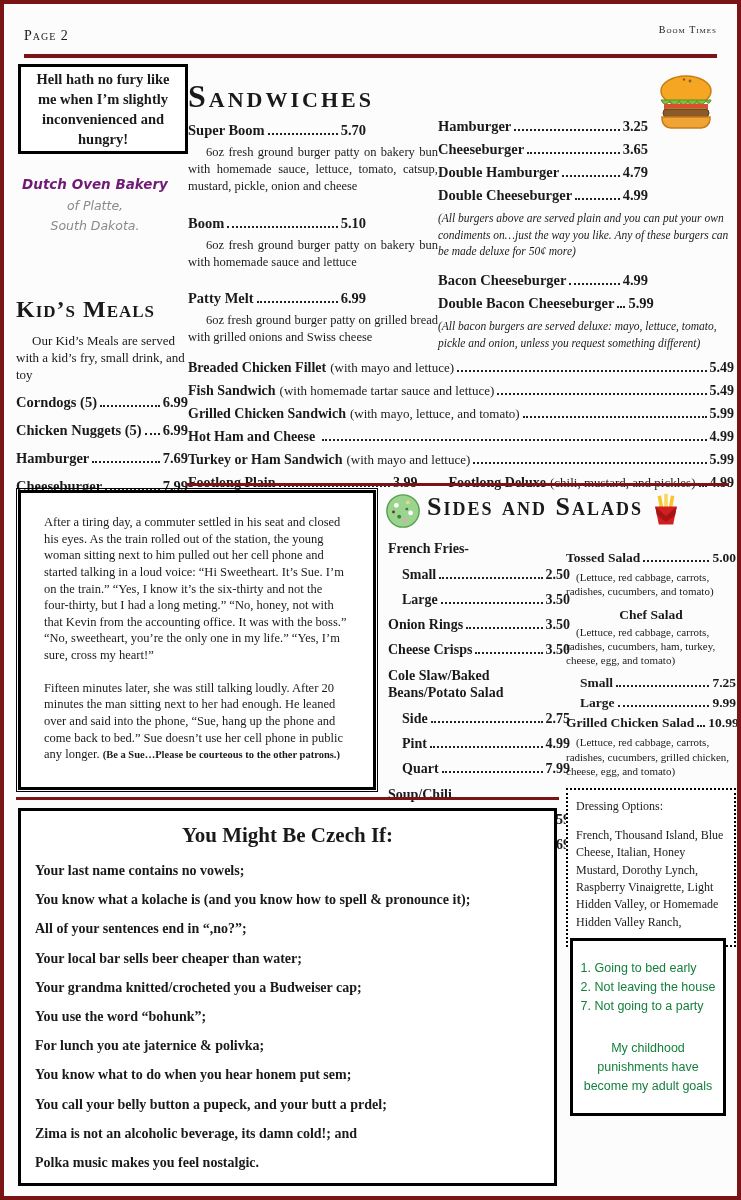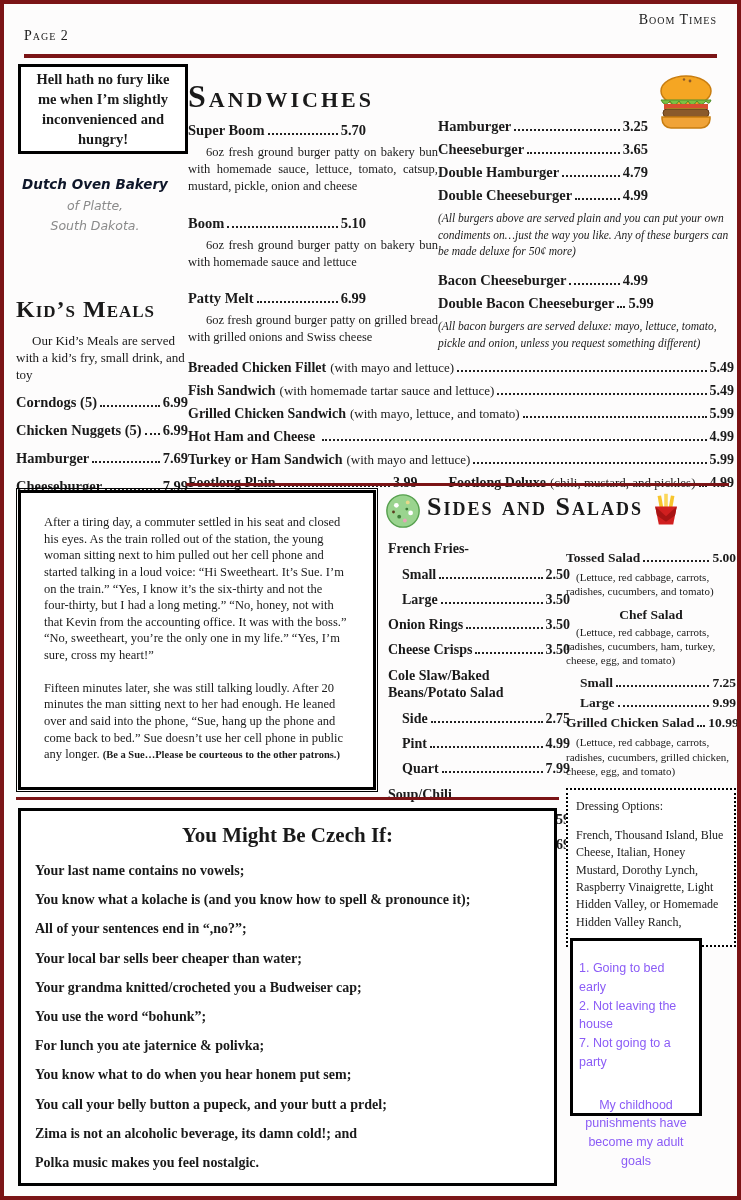--- a/index.html
+++ b/index.html
@@ -14,37 +14,37 @@
     border:4px solid var(--accent);
     background:#fdfcfc;
     font-family:"Liberation Serif",serif;
     color:var(--ink);
     overflow:hidden;
   }
   .abs{position:absolute;}
   .sc{font-variant:small-caps;}
   
   .hdr-left{left:20px;top:24px;font-size:14px;letter-spacing:1px;}
-  .hdr-right{right:20px;top:8px;font-size:14px;letter-spacing:1px;}
+  .hdr-right{right:20px;top:20px;font-size:10px;letter-spacing:1px;}
   .hdr-rule{left:20px;right:20px;top:50px;height:4px;background:var(--accent);}
   
   .quote-box{
     left:14px;top:60px;width:154px;
     border:3px solid #000;
     padding:2px 5px;
     text-align:center;font-weight:bold;font-size:14.5px;line-height:1.38;
     background:#fff;
   }
   .bakery{
     left:2px;top:170px;width:178px;
     text-align:center;color:#8a8a8a;
     font-family:"DejaVu Sans",sans-serif;font-style:italic;
     font-size:12.5px;line-height:1.6;
   }
-  .bakery .bname{font-weight:bold;color:#0f172a;font-size:13.5px;}
+  .bakery .bname{font-weight:bold;color:#701a75;font-size:13.5px;}
   .kids{left:12px;top:292px;width:172px;}
   .kids h2{margin:0;font-size:24px;letter-spacing:1px;font-weight:bold;}
   .kids .intro{margin:9px 0 2px;font-size:13px;line-height:1.32;text-indent:16px;}
   
   .prow{display:flex;align-items:flex-end;font-weight:bold;white-space:nowrap;}
   .prow .lead{flex:1;border-bottom:2px dotted #222;margin:0 3px 4px 3px;min-width:8px;}
   .kids .prow{margin-top:11px;font-size:14.5px;}
   
   .sand-title{left:184px;top:74px;font-size:32px;letter-spacing:3px;font-weight:bold;}
   .burger-icon-box{left:650px;top:68px;width:64px;height:58px;}
@@ -92,24 +92,24 @@
   
   .botline{left:12px;top:793px;width:543px;height:3px;background:var(--accent);}
   .czech{
     left:14px;top:804px;width:539px;height:378px;
     box-sizing:border-box;border:3px solid #000;
     padding:8px 14px;background:#fff;overflow:hidden;
   }
   .czech h2{text-align:center;font-size:21px;margin:4px 0 14px;font-weight:bold;}
   .czech p{font-size:14px;font-weight:bold;margin:0 0 11px;white-space:nowrap;line-height:1.3;}
   .meme{
-    left:566px;top:934px;width:132px;height:178px;
+    left:566px;top:934px;width:156px;height:178px;
     box-sizing:border-box;border:3px solid #000;
     padding:18px 6px;background:#fff;text-align:center;
-    font-family:"Liberation Sans",sans-serif;font-size:12.5px;line-height:1.5;color:#8b5cf6;
+    font-family:"Liberation Sans",sans-serif;font-size:12.5px;line-height:1.5;color:#15803d;
   }
   .meme .mlist{display:inline-block;text-align:left;}
   .meme .mlist div{margin:0;}
   .meme .caption{margin-top:24px;}
   svg{display:block;}
 </style>
 </head>
 <body>
 
 <div class="page">

